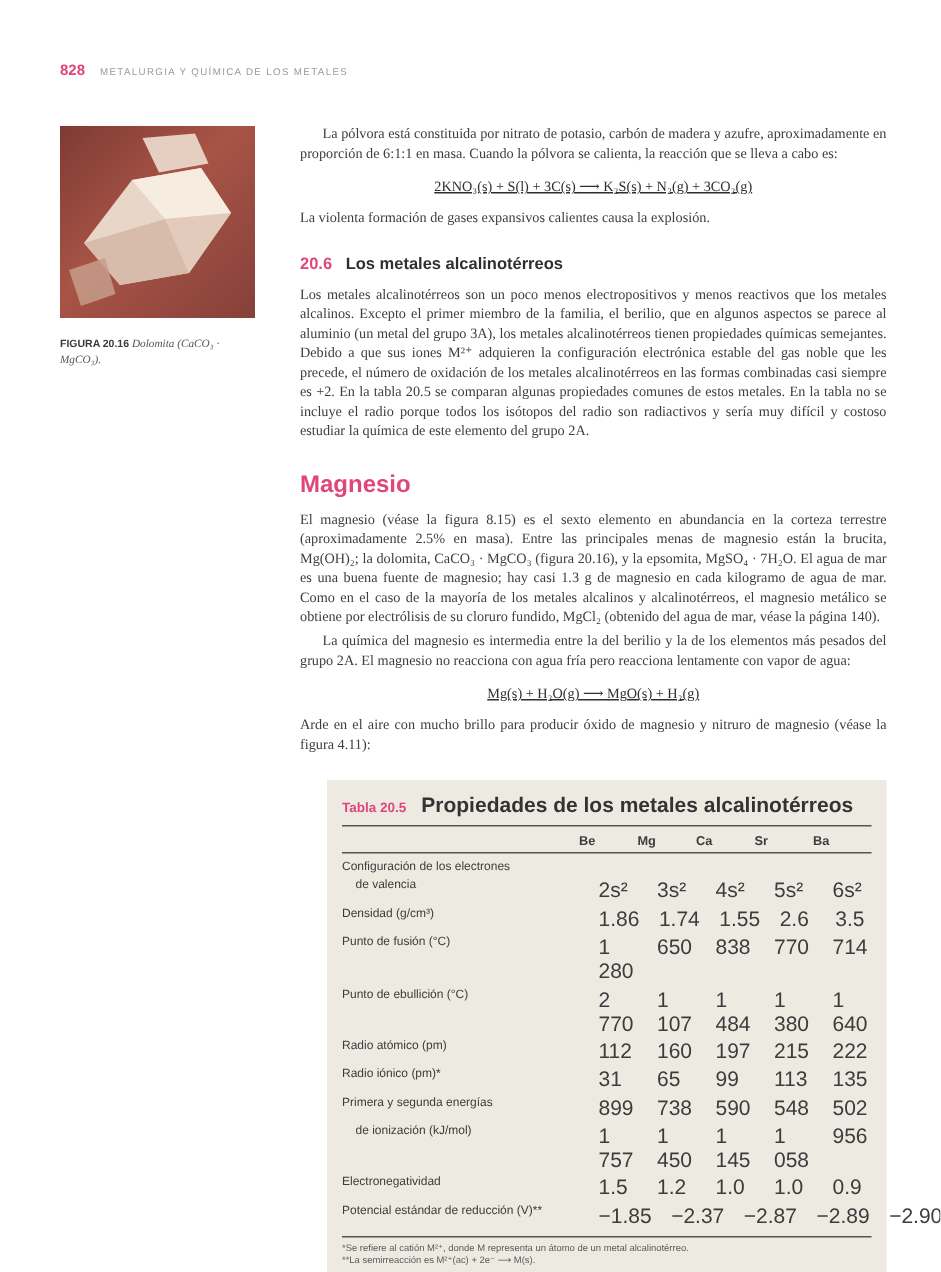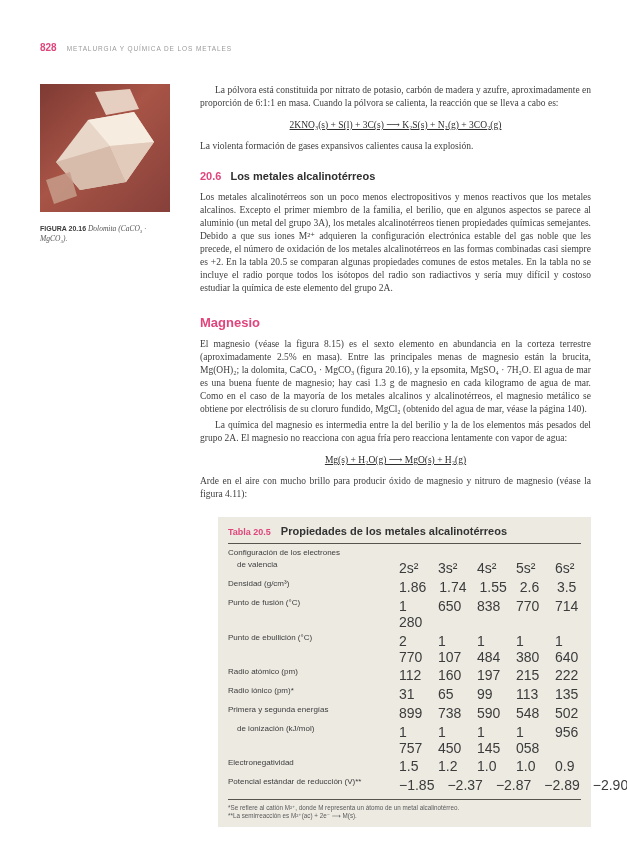--- a/index.html
+++ b/index.html
@@ -29,28 +29,28 @@
   .figcap .figtext{font-style:italic;}
   
   .para{font-size:9.5px;line-height:13px;text-align:justify;margin:0 0 3px 0;}
   .para.indent{text-indent:15px;}
   .equation{font-size:9.5px;text-align:center;margin:9px 0 10px 0;color:#2e2e2e;text-decoration:underline;}
   
   .secthead{display:flex;align-items:baseline;gap:9px;margin:17px 0 9px 0;
     font-family:"Liberation Sans","DejaVu Sans",sans-serif;font-weight:bold;font-size:11px;}
   .sectnum{color:var(--accent);}
   .secttitle{color:#2f2f2f;}
-  .subhead{font-family:"Liberation Sans","DejaVu Sans",sans-serif;font-weight:bold;font-size:13px;
+  .subhead{font-family:"Liberation Sans","DejaVu Sans",sans-serif;font-weight:bold;font-size:16px;
     color:var(--accent);margin:20px 0 8px 0;}
   
   .tablepanel{background:var(--tablebg);margin-top:16px;padding:8px 10px 6px 10px;
     font-family:"Liberation Sans","DejaVu Sans",sans-serif;color:#3c3c3c;margin-left:18px;}
   .ttitlerow{display:flex;align-items:baseline;gap:10px;padding-bottom:6px;border-bottom:1.5px solid var(--rule);}
   .tlabelpink{font-weight:bold;font-size:9px;color:var(--accent);}
-  .ttitle{font-weight:bold;font-size:11px;color:#333;}
+  .ttitle{font-weight:bold;font-size:14px;color:#333;}
   .theadrow{display:grid;grid-template-columns:158px repeat(5,1fr);padding:4px 0 3px 0;border-bottom:1px solid var(--rule);}
   .thcell{font-weight:bold;font-size:8.5px;}
   .tbody{padding:3px 0 4px 0;border-bottom:1px solid var(--rule);}
   .trow{display:grid;grid-template-columns:158px repeat(5,1fr);padding:1.4px 0;gap:13px;}
   .trow .tlabel{font-size:8px;}
   .trow.indent .tlabel{padding-left:9px;}
   .trow .tcell{font-size:14px;}
   .tfoot{padding-top:4px;}
   .tfoot div{font-size:6.3px;line-height:8.5px;color:#5a5a5a;}
 </style>
@@ -105,20 +105,28 @@
       <p class="para">El magnesio (véase la figura 8.15) es el sexto elemento en abundancia en la corteza terrestre (aproximadamente 2.5% en masa). Entre las principales menas de magnesio están la brucita, Mg(OH)₂; la dolomita, CaCO₃ · MgCO₃ (figura 20.16), y la epsomita, MgSO₄ · 7H₂O. El agua de mar es una buena fuente de magnesio; hay casi 1.3 g de magnesio en cada kilogramo de agua de mar. Como en el caso de la mayoría de los metales alcalinos y alcalinotérreos, el magnesio metálico se obtiene por electrólisis de su cloruro fundido, MgCl₂ (obtenido del agua de mar, véase la página 140).</p>
       <p class="para indent">La química del magnesio es intermedia entre la del berilio y la de los elementos más pesados del grupo 2A. El magnesio no reacciona con agua fría pero reacciona lentamente con vapor de agua:</p>
       <div class="equation">Mg(s) + H₂O(g) ⟶ MgO(s) + H₂(g)</div>
       <p class="para">Arde en el aire con mucho brillo para producir óxido de magnesio y nitruro de magnesio (véase la figura 4.11):</p>
 
       <div class="tablepanel">
         <div class="ttitlerow">
           <span class="tlabelpink">Tabla 20.5</span>
           <span class="ttitle">Propiedades de los metales alcalinotérreos</span>
         </div>
+        <div class="theadrow">
+          <span class="thcell"></span>
+        <span class="thcell">Be</span>
+            <span class="thcell">Mg</span>
+            <span class="thcell">Ca</span>
+            <span class="thcell">Sr</span>
+            <span class="thcell">Ba</span>
+          </div>
         <div class="tbody">
             <div class="trow">
               <div class="tlabel">Configuración de los electrones</div>
               <div class="tcell"></div>
               <div class="tcell"></div>
               <div class="tcell"></div>
               <div class="tcell"></div>
               <div class="tcell"></div>
             </div>
             <div class="trow indent">

